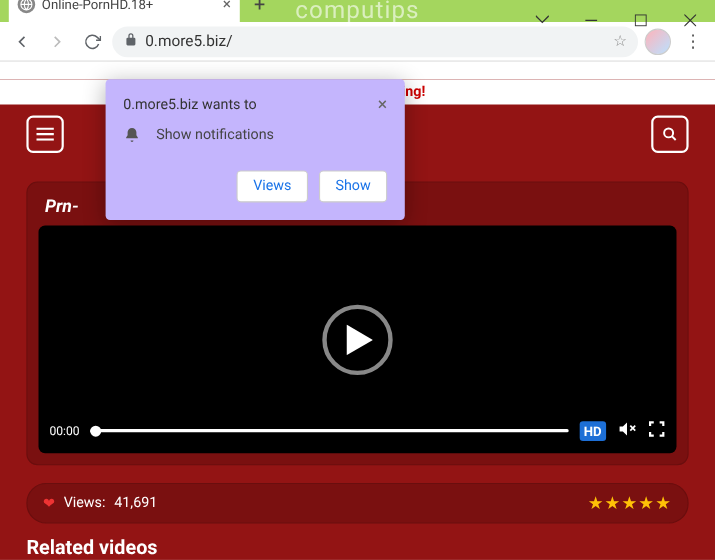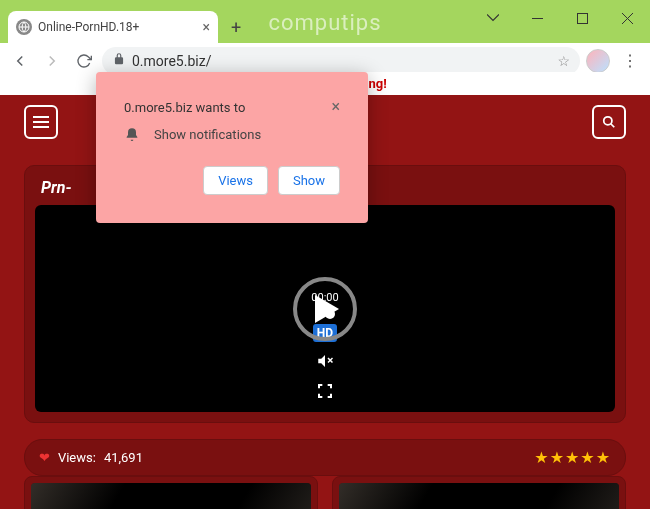--- a/index.html
+++ b/index.html
@@ -1,19 +1,19 @@
 <!DOCTYPE html>
 <html><head>
 <meta charset="utf-8">
 <style>
   * { margin: 0; padding: 0; box-sizing: border-box; font-family: -apple-system, BlinkMacSystemFont, "Segoe UI", Roboto, sans-serif; }
   body { width: 650px; height: 509px; overflow: hidden; background: #fff; position: relative; }
   
   
-  .titlebar { height: 43px; background: #A4D65E; display: flex; align-items: flex-end; position: relative; }
+  .titlebar { height: 20px; background: #A4D65E; display: flex; align-items: flex-end; position: relative; }
   .tab { background: #fff; border-radius: 8px 8px 0 0; height: 32px; display: flex; align-items: center; padding: 0 8px; margin-left: 8px; width: 210px; gap: 6px; font-size: 12px; color: #444; }
   .tab-favicon { width: 16px; height: 16px; border-radius: 50%; background: #888; display: flex; align-items: center; justify-content: center; }
   .tab-close { margin-left: auto; color: #666; font-size: 14px; cursor: pointer; }
   .new-tab { width: 28px; height: 28px; display: flex; align-items: center; justify-content: center; color: #444; cursor: pointer; font-size: 18px; margin-left: 4px; margin-bottom: 2px;}
   .watermark { position: absolute; left: 50%; top: 50%; transform: translate(-50%, -50%); color: rgba(255,255,255,0.6); font-size: 22px; font-weight: 400; letter-spacing: 1px; text-align: center; }
   .window-controls { position: absolute; right: 0; top: 0; height: 36px; display: flex; }
   .wc-btn { width: 45px; display: flex; align-items: center; justify-content: center; color: #333; cursor: pointer; }
   
   
   .addrrow { height: 36px; background: #fff; border-bottom: 1px solid #ddd; display: flex; align-items: center; padding: 0 6px; gap: 4px; }
@@ -30,39 +30,39 @@
   .banner { background: #fff; text-align: center; padding: 4px 0; font-size: 13px; font-weight: bold; color: #c00; }
   .topbar { display: flex; align-items: center; justify-content: space-between; padding: 10px 24px; }
   .sq-btn { width: 34px; height: 34px; border: 2px solid #fff; border-radius: 6px; display: flex; align-items: center; justify-content: center; color: #fff; cursor: pointer; }
   .logo { color: #fff; font-size: 14px; }
   
   .video-card { margin: 16px 24px; background: #7a1010; border-radius: 10px; padding: 10px; border: 1px solid #6a0e0e; }
   .card-title { color: #fff; font-style: italic; font-weight: bold; font-size: 16px; padding: 2px 6px 8px; }
   .player { background: #000; border-radius: 6px; aspect-ratio: 2.8/1; position: relative; display:flex; flex-direction:column; justify-content:flex-end; }
   .play-btn { position: absolute; top: 50%; left: 50%; transform: translate(-50%,-50%); width: 64px; height: 64px; border: 4px solid #888; border-radius: 50%; display: flex; align-items: center; justify-content: center; cursor: pointer; }
   .play-btn svg { margin-left: 4px; }
-  .controls { display: flex; align-items: center; gap: 10px; padding: 10px; color: #fff; font-size: 11px; flex-direction: column; }
+  .controls { display: flex; align-items: center; gap: 10px; padding: 10px; color: #fff; font-size: 11px; }
   .time { }
   .seek { flex: 1; position: relative; height: 3px; background: #fff; border-radius: 2px; }
   .seek-dot { position: absolute; left: 0; top: 50%; transform: translate(0,-50%); width: 10px; height: 10px; background: #fff; border-radius: 50%; }
   .hd { background: #1d6fd6; color: #fff; font-size: 12px; font-weight: bold; padding: 2px 4px; border-radius: 3px; }
   .ctl-icon { color: #fff; cursor: pointer; }
   
   .meta { margin: 10px 24px 0; background: #7a1010; border-radius: 18px; padding: 8px 14px; display: flex; align-items: center; gap: 8px; color: #fff; font-size: 13px; border: 1px solid #6a0e0e;}
   .heart { color: #e33; }
   .stars { margin-left: auto; color: #ffc107; font-size: 16px; letter-spacing: 1px; }
   
   .related-title { color: #fff; font-weight: bold; font-size: 18px; margin: 12px 24px 8px; }
   .thumbs { display: flex; gap: 14px; margin: 0 24px; }
   .thumb { flex: 1; background: #7a1010; border-radius: 8px; padding: 6px; border:1px solid #6a0e0e;}
   .thumb-img { background: #000; height: 62px; border-radius: 4px; position: relative; overflow:hidden;}
   .thumb-img::before { content:""; position:absolute; inset:0; background: linear-gradient(120deg, rgba(200,180,160,0.25) 0%, rgba(0,0,0,1) 30%, rgba(0,0,0,1) 70%, rgba(200,180,160,0.2) 100%); }
   
   
-  .perm-popup { position: absolute; top: 72px; left: 96px; width: 272px; background: #fca5a5; border-radius: 4px; box-shadow: 0 4px 20px rgba(0,0,0,0.3); padding: 28px; z-index: 50; }
+  .perm-popup { position: absolute; top: 72px; left: 96px; width: 272px; background: #c4b5fd; border-radius: 4px; box-shadow: 0 4px 20px rgba(0,0,0,0.3); padding: 16px; z-index: 50; }
   .perm-head { font-size: 13px; color: #333; margin-bottom: 12px; display:flex; }
   .perm-close { margin-left:auto; color:#666; cursor:pointer; font-size:16px; line-height:13px;}
   .perm-row { display: flex; gap: 14px; font-size: 13px; color: #444; margin-bottom: 20px; }
   .bell { color: #555; }
   .perm-actions { display: flex; justify-content: flex-end; gap: 10px; }
   .perm-btn { border: 1px solid #ccc; background: #fff; color: #1a73e8; font-size: 13px; padding: 6px 14px; border-radius: 4px; cursor: pointer; }
 </style>
 </head>
 <body>
 
@@ -179,20 +179,21 @@
     </div>
   </div>
 
   <div class="meta">
     <span class="heart">❤</span>
     <span>Views:</span>
     <span>41,691</span>
     <span class="stars">★★★★★</span>
   </div>
 
+  <div class="related-title">Related videos</div>
   <div class="thumbs">
     <div class="thumb">
         <div class="thumb-img"></div>
       </div>
     <div class="thumb">
         <div class="thumb-img"></div>
       </div>
   </div>
 </div>
 

